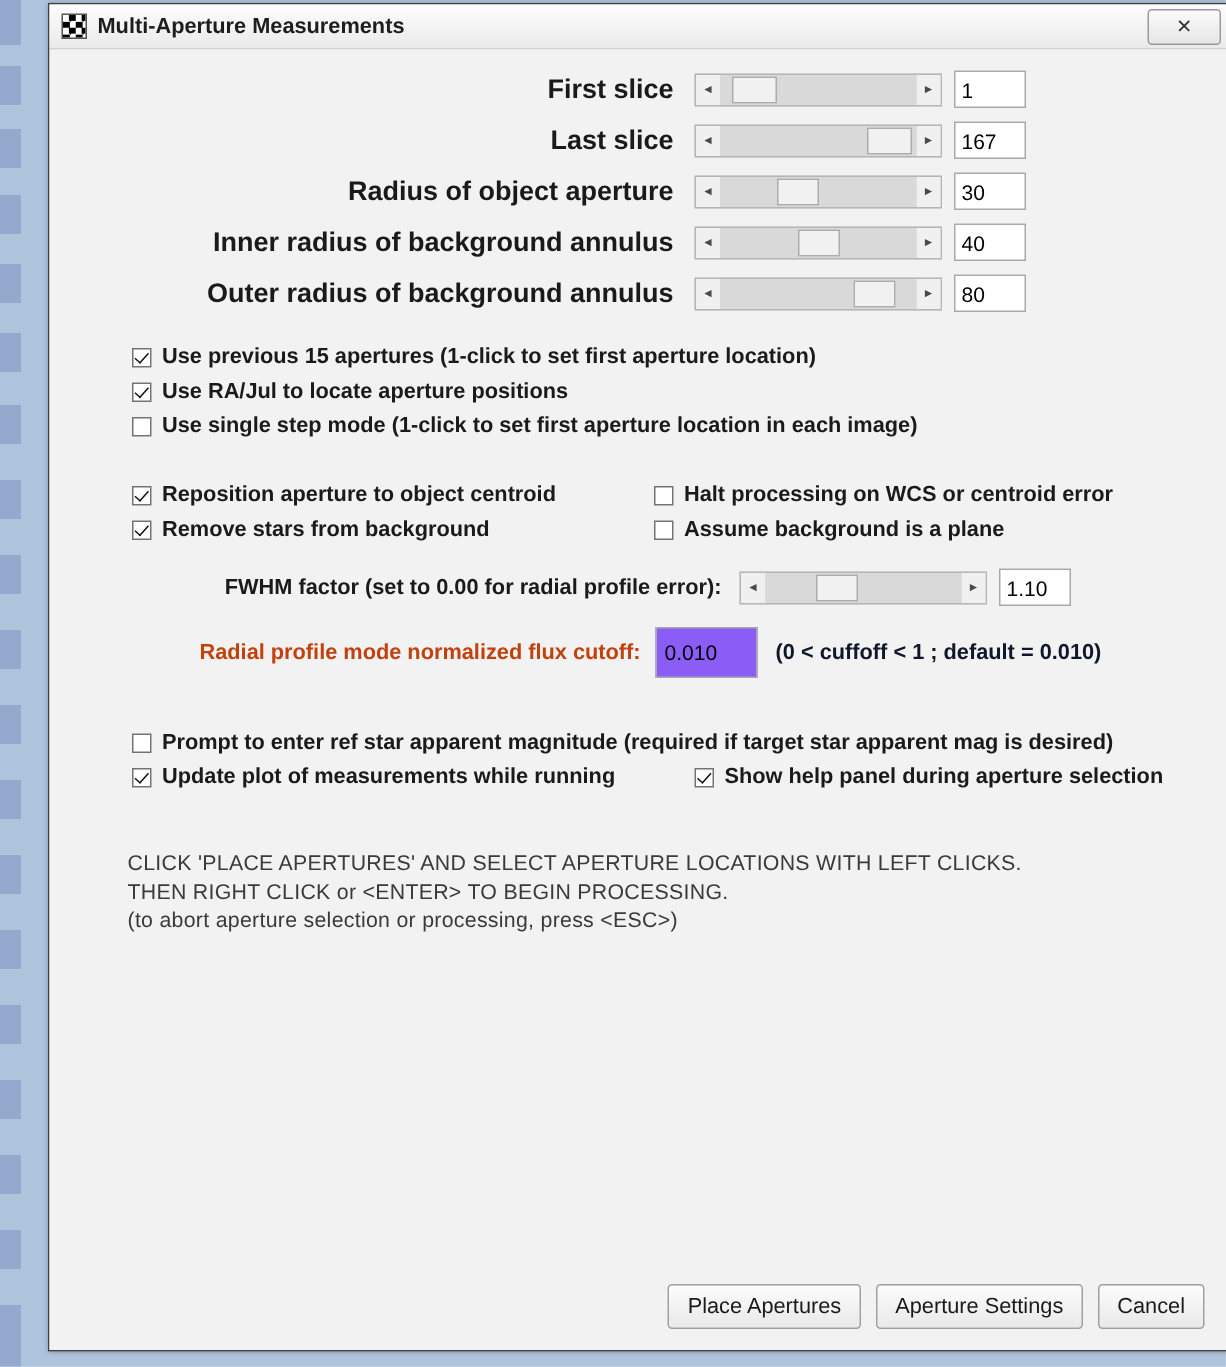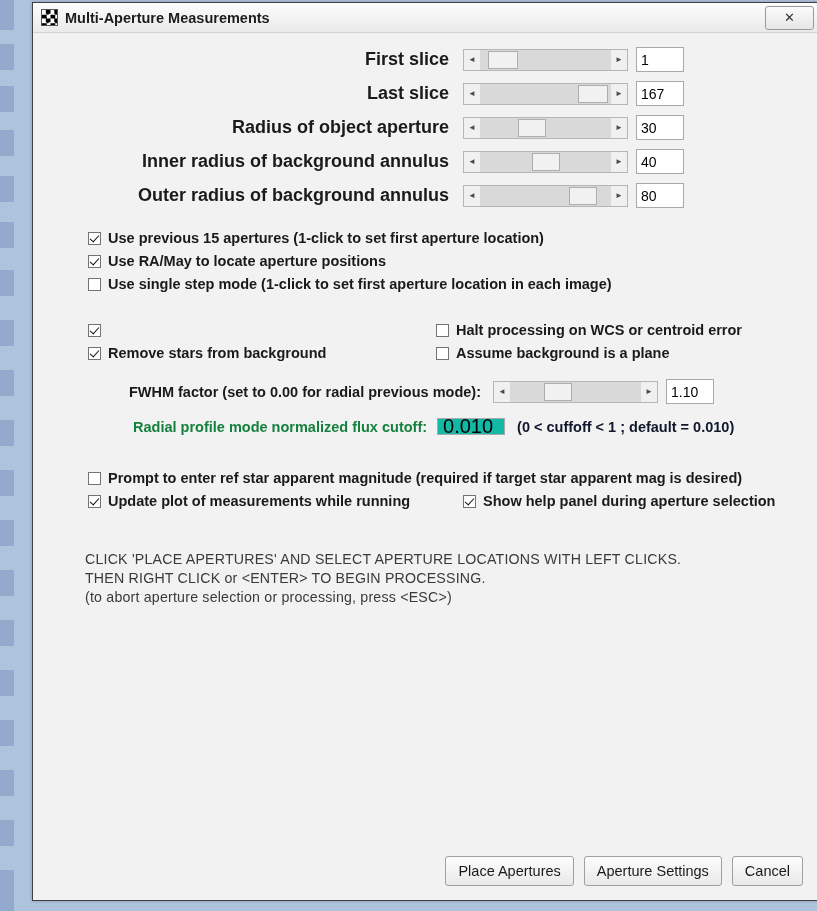--- a/index.html
+++ b/index.html
@@ -210,34 +210,34 @@
     white-space: nowrap;
   }
   .cutoff-row {
     display: flex;
     align-items: center;
     padding-left: 100px;
   }
   .cutoff-label {
     font-size: 14.5px;
     font-weight: bold;
-    color: #15803d;
+    color: #c2410c;
     margin-right: 10px;
     white-space: nowrap;
   }
   .cutoff-box {
     width: 68px;
-    height: 17px;
+    height: 34px;
     border: 1px solid #a9a9a9;
-    background: #14b8a6;
+    background: #8b5cf6;
     display: flex;
     align-items: center;
     padding: 0 5px;
     box-sizing: border-box;
-    font-size: 20px;
+    font-size: 14px;
   }
   .cutoff-hint {
     font-size: 14.5px;
     font-weight: bold;
     color: #0f172a;
     margin-left: 12px;
     white-space: nowrap;
   }
 
   .instructions {
@@ -369,53 +369,54 @@
       </div>
     </div>
 
     <div class="section" style="margin-top:22px;">
       <div class="cb-row">
         <span class="cb checked"></span>
         <span class="cb-label">Use previous 15 apertures (1-click to set first aperture location)</span>
       </div>
       <div class="cb-row">
         <span class="cb checked"></span>
-        <span class="cb-label">Use RA/May to locate aperture positions</span>
+        <span class="cb-label">Use RA/Jul to locate aperture positions</span>
       </div>
       <div class="cb-row">
         <span class="cb"></span>
         <span class="cb-label">Use single step mode (1-click to set first aperture location in each image)</span>
       </div>
     </div>
 
     <div class="section" style="margin-top:30px;">
       <div class="two-col">
         <div class="col-a">
           <span class="cb checked"></span>
+          <span class="cb-label">Reposition aperture to object centroid</span>
         </div>
         <div class="col-b">
           <span class="cb"></span>
           <span class="cb-label">Halt processing on WCS or centroid error</span>
         </div>
       </div>
       <div class="two-col" style="margin-top:7px;">
         <div class="col-a">
           <span class="cb checked"></span>
           <span class="cb-label">Remove stars from background</span>
         </div>
         <div class="col-b">
           <span class="cb"></span>
           <span class="cb-label">Assume background is a plane</span>
         </div>
       </div>
     </div>
 
 
     <div class="fwhm-row" style="margin-top:18px;">
-      <div class="fwhm-label">FWHM factor (set to 0.00 for radial previous mode):</div>
+      <div class="fwhm-label">FWHM factor (set to 0.00 for radial profile error):</div>
       <div class="scrollbar">
         <div class="sb-arrow">◄</div>
         <div class="sb-track">
           <div class="sb-thumb" style="left:26%;width:28px;"></div>
         </div>
         <div class="sb-arrow">►</div>
       </div>
       <div class="num-box">1.10</div>
     </div>
 

